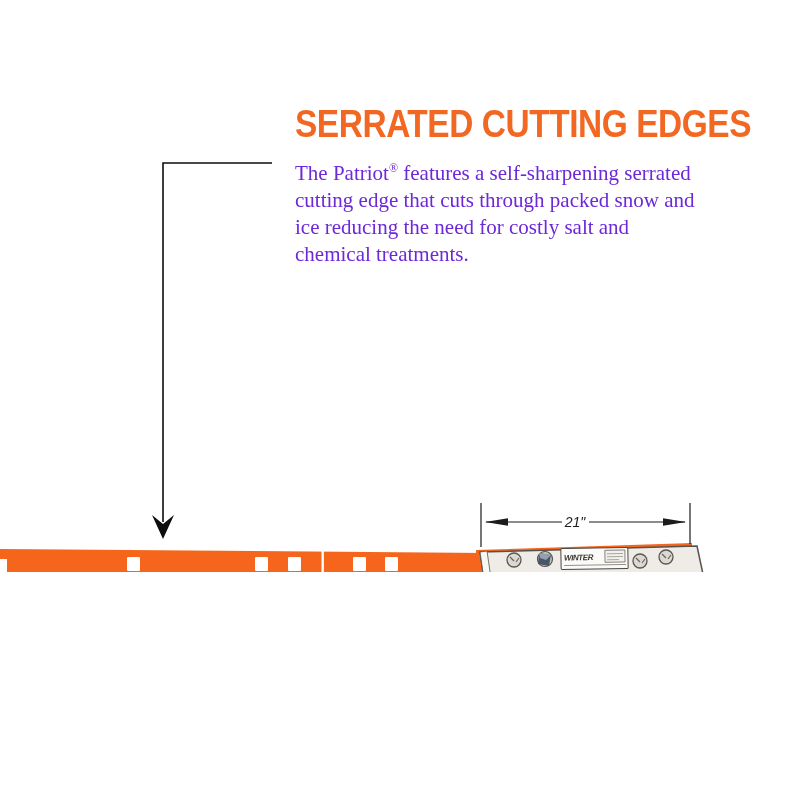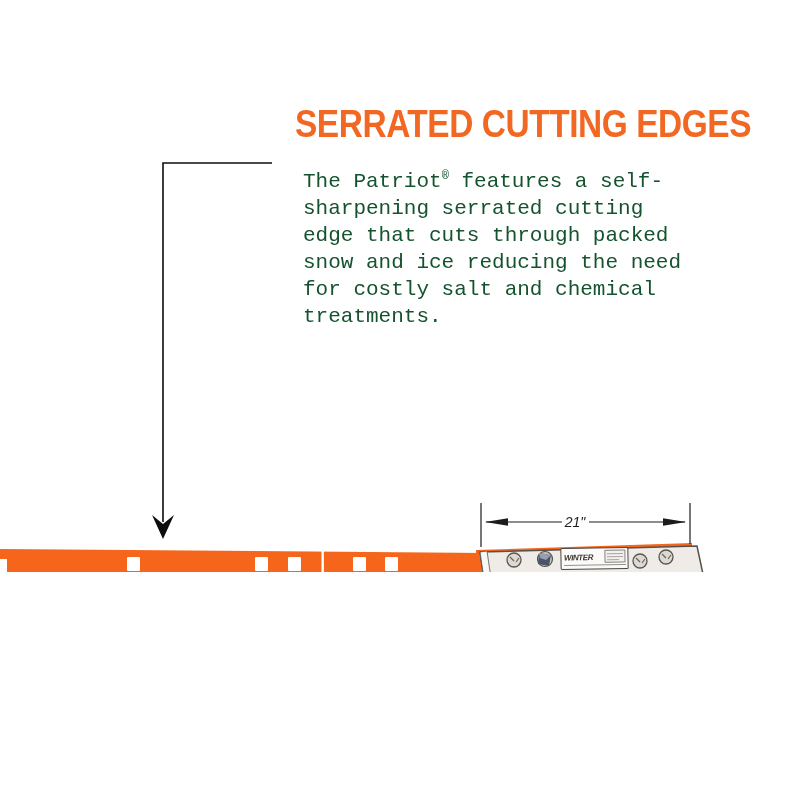--- a/index.html
+++ b/index.html
@@ -7,23 +7,23 @@
     position:relative;width:800px;height:572px;background:#ffffff;overflow:hidden;
     font-family:"Liberation Sans", sans-serif;
   }
   .headline{
     position:absolute;left:295px;top:103px;margin:0;
     font-size:38px;font-weight:900;color:#F26722;letter-spacing:-0.5px;
     white-space:nowrap;transform:scaleX(0.88);transform-origin:left top;
     font-family:"Liberation Sans", sans-serif;
   }
   .body-copy{
-    position:absolute;left:295px;top:160px;width:402px;margin:8px;
-    font-size:21px;line-height:27px;color:#14532d;
-    font-family:Liberation Mono, monospace;
+    position:absolute;left:295px;top:160px;width:402px;margin:0;
+    font-size:21px;line-height:27px;color:#6d28d9;
+    font-family:Liberation Serif, serif;
   }
   .body-copy sup{font-size:12px;line-height:0;vertical-align:super;}
   .diagram-svg{position:absolute;left:0;top:0;}
   .dim-text{
     font-family:"Liberation Sans", sans-serif;
     font-style:italic;font-size:14px;fill:#1c1c1c;
   }
   .brand-logo-text{
     font-family:"Liberation Sans", sans-serif;
     font-weight:bold;font-style:italic;font-size:8px;fill:#3a3631;

